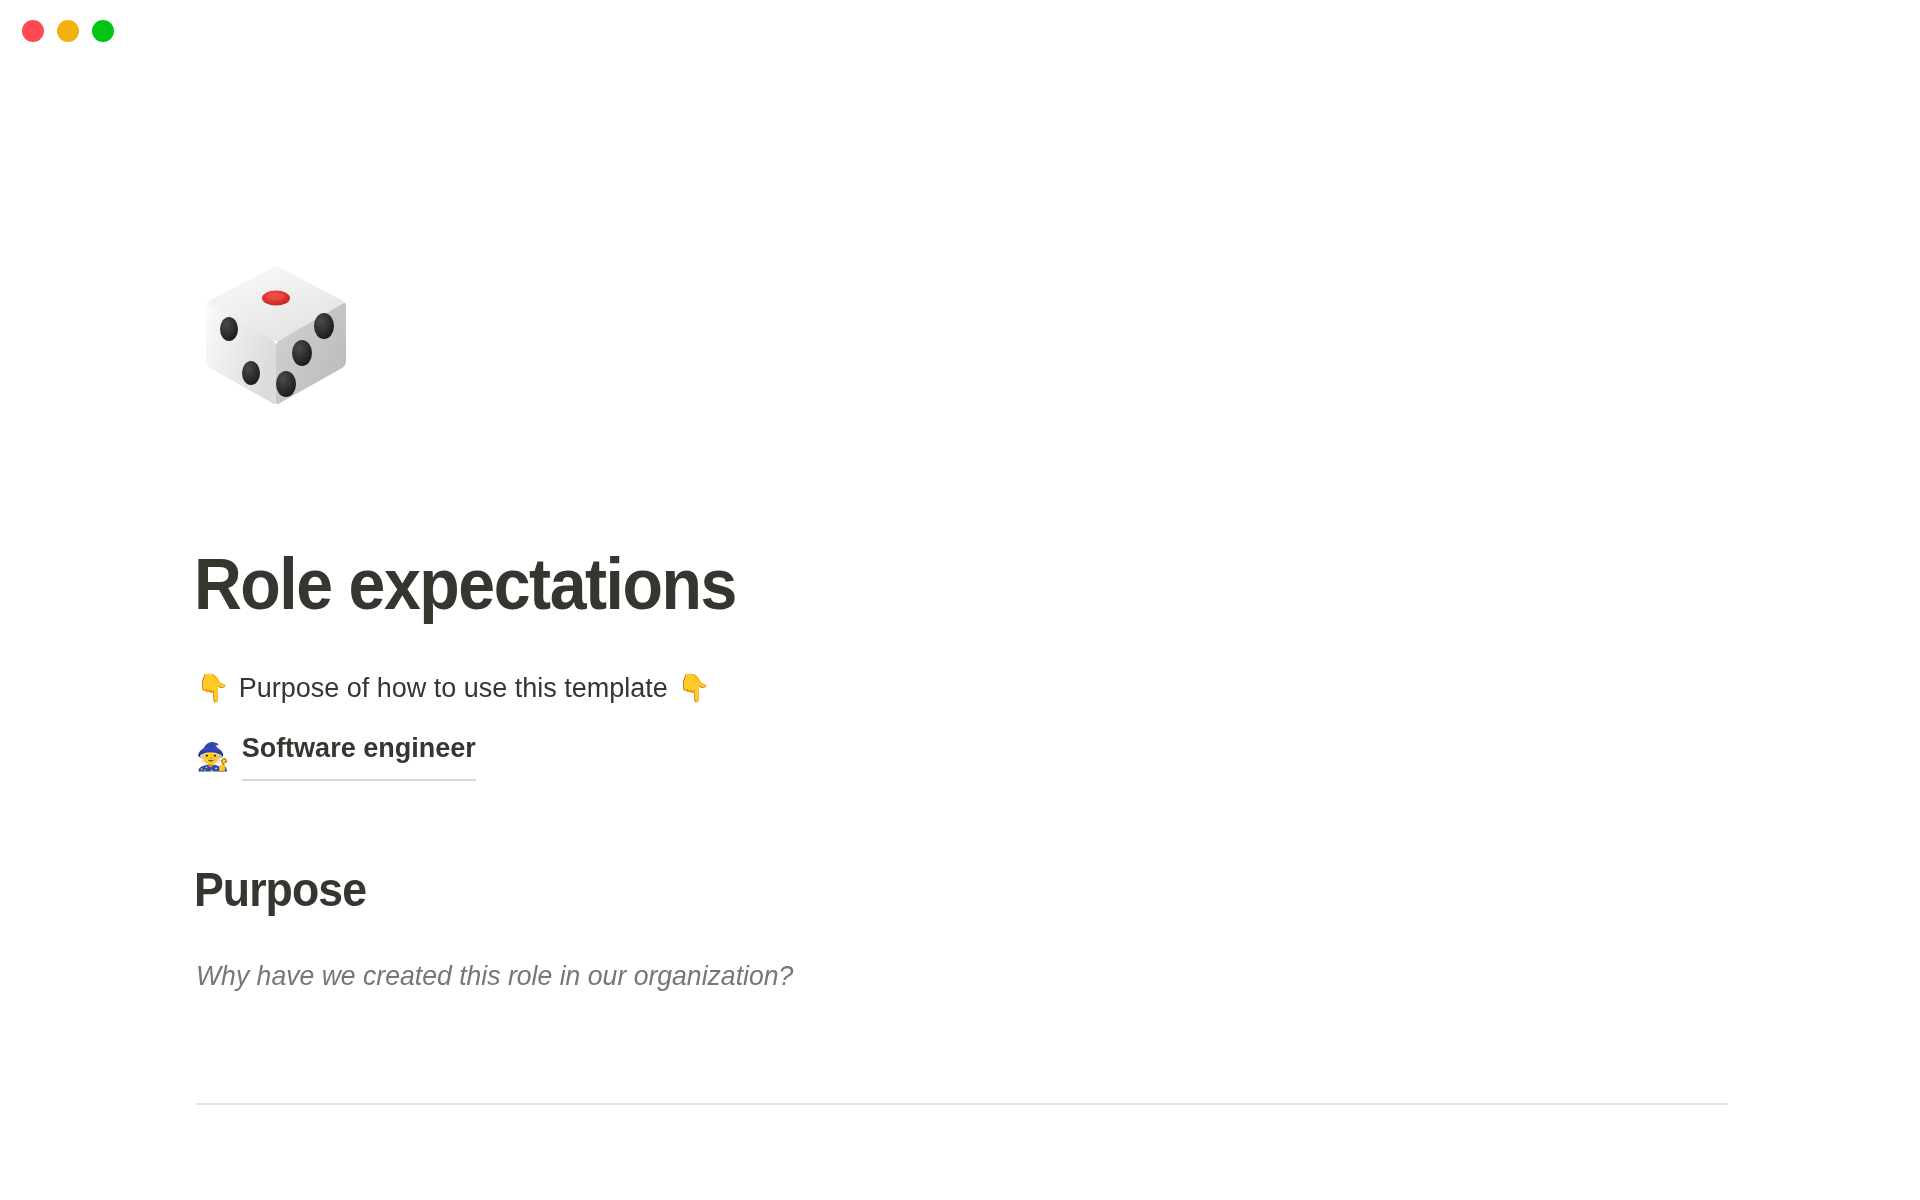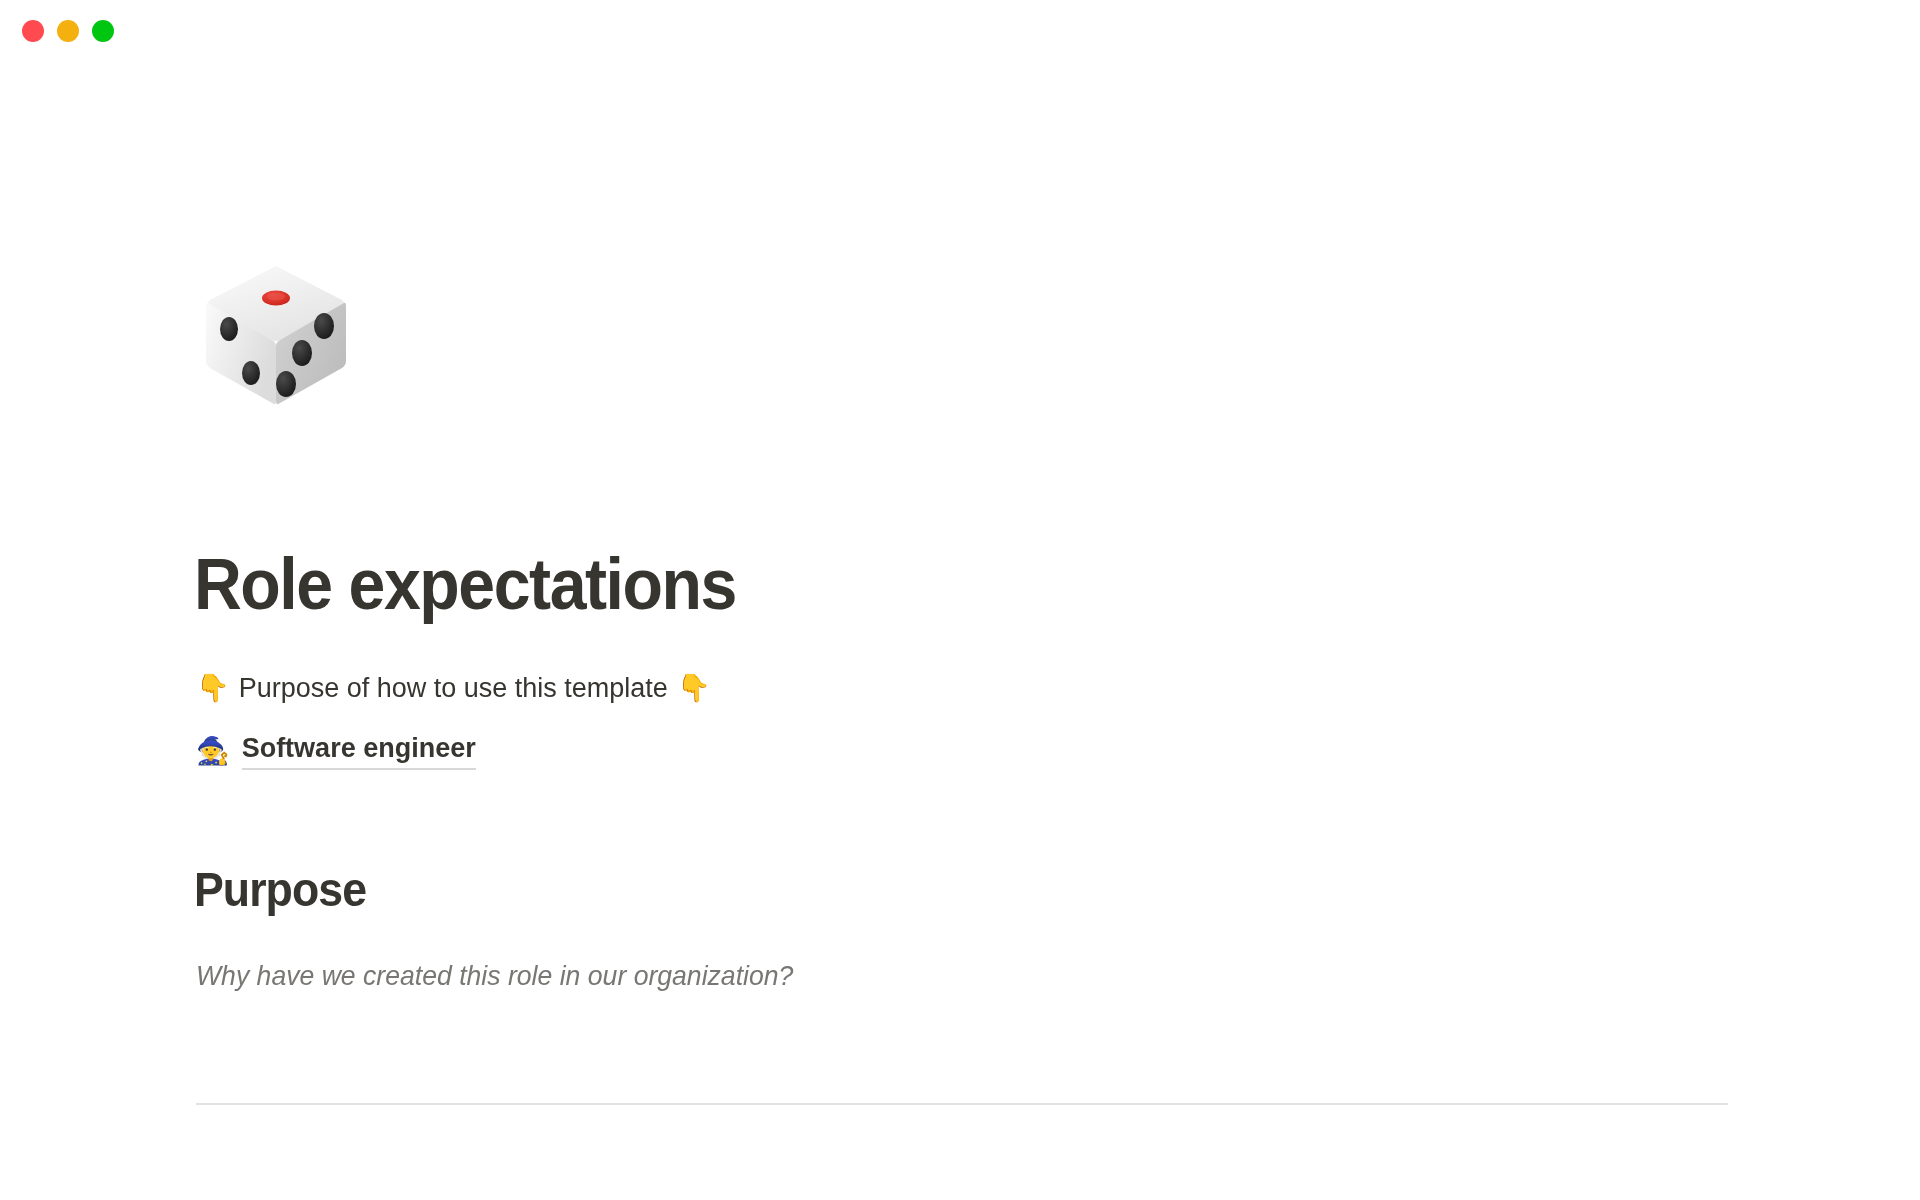--- a/index.html
+++ b/index.html
@@ -101,21 +101,21 @@
     display: flex;
     align-items: center;
     gap: 12px;
     white-space: nowrap;
   }
   .page-link-text {
     font-size: 27px;
     font-weight: 600;
     color: #37352F;
     border-bottom: 2px solid #D8D8D6;
-    padding-bottom: 4px;
+    padding-bottom: 15px;
     line-height: 1.2;
     cursor: pointer;
   }
 
   
   .section-heading {
     position: absolute;
     left: 194px;
     top: 800px;
     font-size: 48px;

